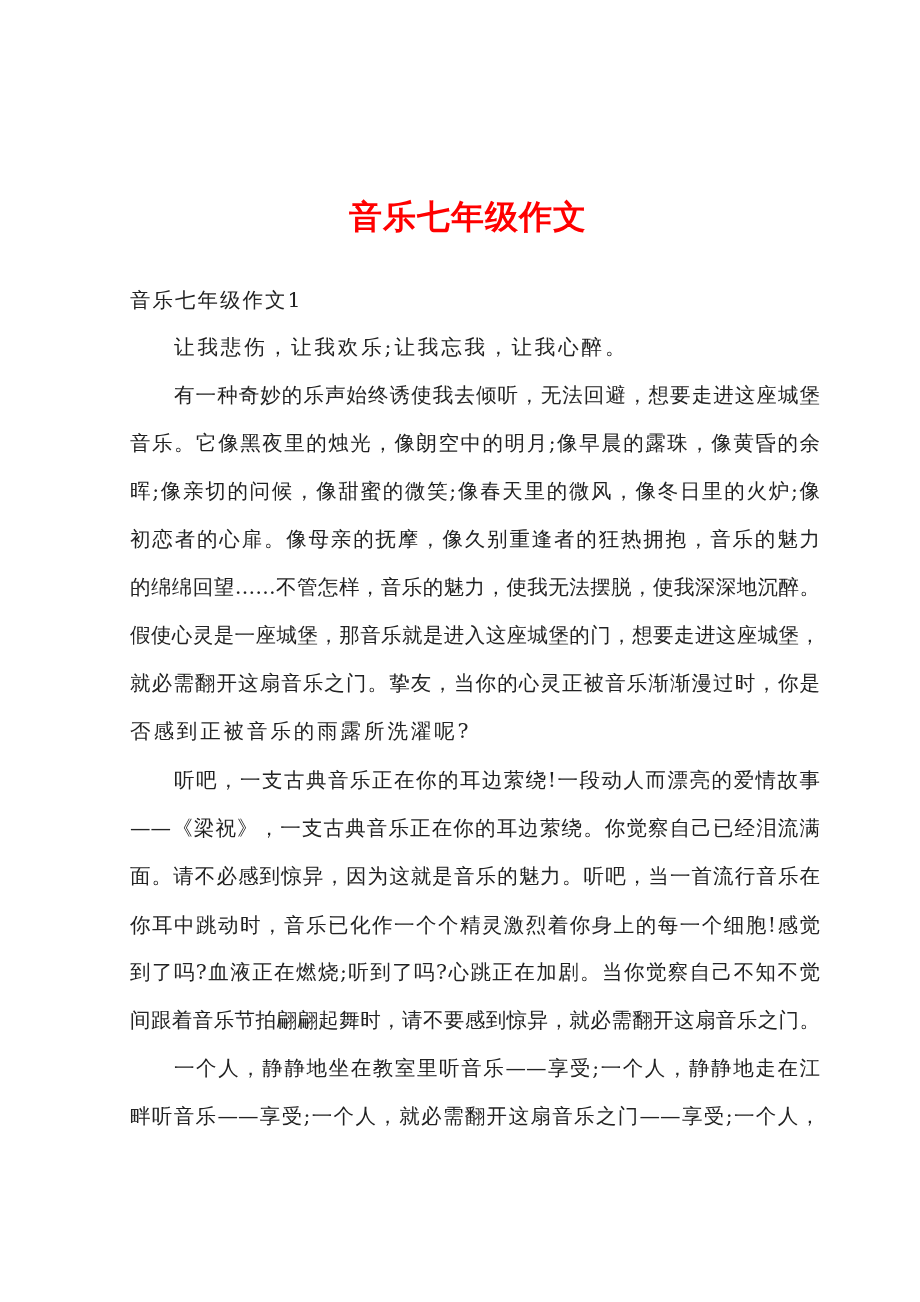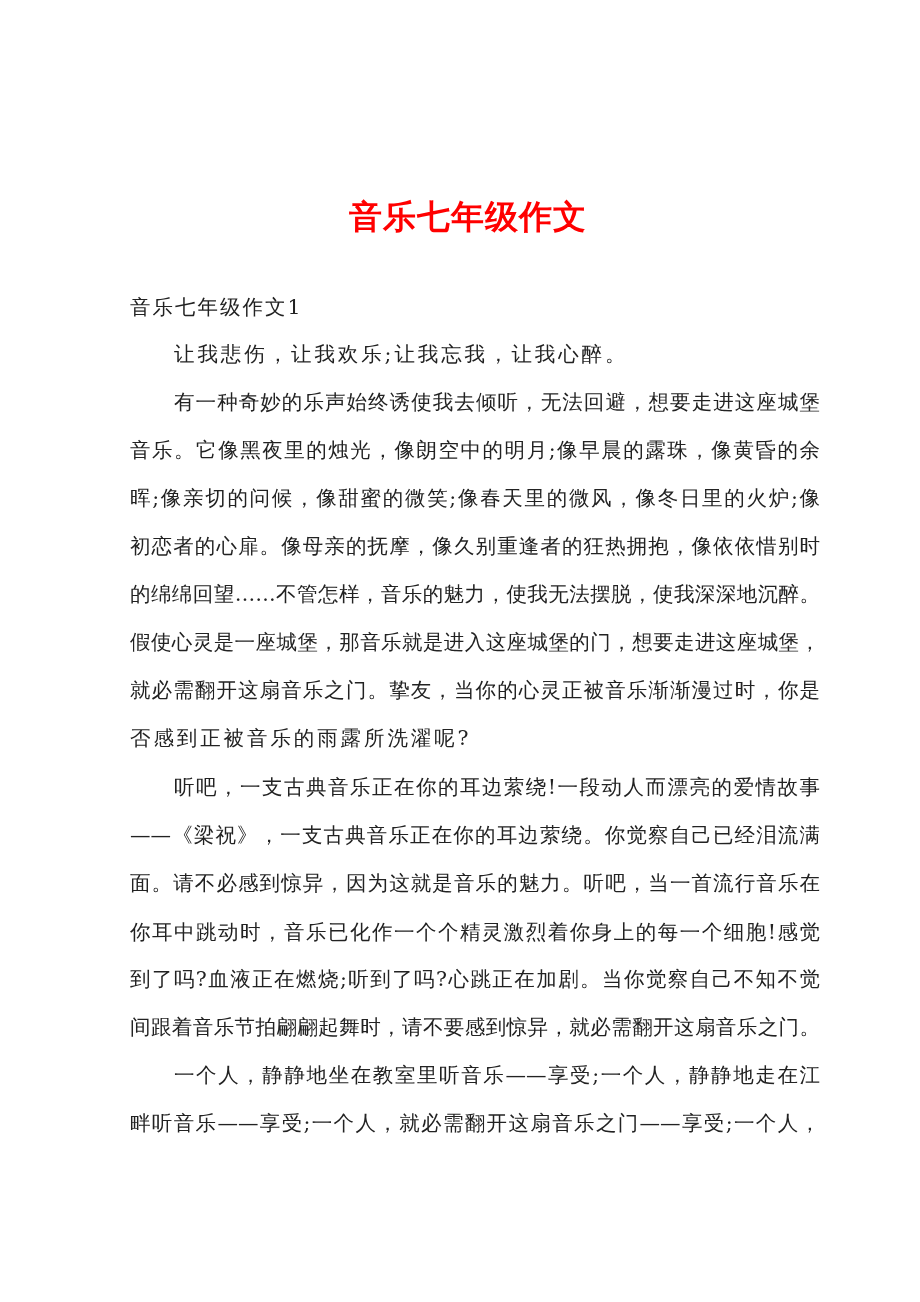--- a/index.html
+++ b/index.html
@@ -37,21 +37,20 @@
     }
     .line {
       position: absolute;
       left: 122px;
       width: 690px;
       font-size: 20.5px;
       line-height: 28px;
       white-space: nowrap;
       letter-spacing: 2.9px;
       color: #222222;
-      margin-top: 7px;
     }
     .line.indent {
       left: 166px;
       width: 646px;
     }
     .line.justify {
       text-align: justify;
       text-align-last: justify;
       letter-spacing: 0;
     }
@@ -69,21 +68,21 @@
   <div class="line section-heading" style="top:286px">音乐七年级作文1</div>
 
   <div>
     <div class="line indent" style="top:333px">让我悲伤，让我欢乐;让我忘我，让我心醉。</div>
   </div>
 
   <div>
     <div class="line indent justify" style="top:381px">有一种奇妙的乐声始终诱使我去倾听，无法回避，想要走进这座城堡</div>
     <div class="line justify" style="top:429px">音乐。它像黑夜里的烛光，像朗空中的明月;像早晨的露珠，像黄昏的余</div>
     <div class="line justify" style="top:477px">晖;像亲切的问候，像甜蜜的微笑;像春天里的微风，像冬日里的火炉;像</div>
-    <div class="line justify" style="top:525px">初恋者的心扉。像母亲的抚摩，像久别重逢者的狂热拥抱，像依依惜别时</div>
+    <div class="line justify" style="top:525px">初恋者的心扉。像母亲的抚摩，像久别重逢者的狂热拥抱，音乐的魅力</div>
     <div class="line justify" style="top:573px">的绵绵回望……不管怎样，音乐的魅力，使我无法摆脱，使我深深地沉醉。</div>
     <div class="line justify" style="top:621px">假使心灵是一座城堡，那音乐就是进入这座城堡的门，想要走进这座城堡，</div>
     <div class="line justify" style="top:669px">就必需翻开这扇音乐之门。挚友，当你的心灵正被音乐渐渐漫过时，你是</div>
     <div class="line" style="top:717px">否感到正被音乐的雨露所洗濯呢?</div>
   </div>
 
   <div>
     <div class="line indent justify" style="top:766px">听吧，一支古典音乐正在你的耳边萦绕!一段动人而漂亮的爱情故事</div>
     <div class="line justify" style="top:814px">——《梁祝》，一支古典音乐正在你的耳边萦绕。你觉察自己已经泪流满</div>
     <div class="line justify" style="top:862px">面。请不必感到惊异，因为这就是音乐的魅力。听吧，当一首流行音乐在</div>

